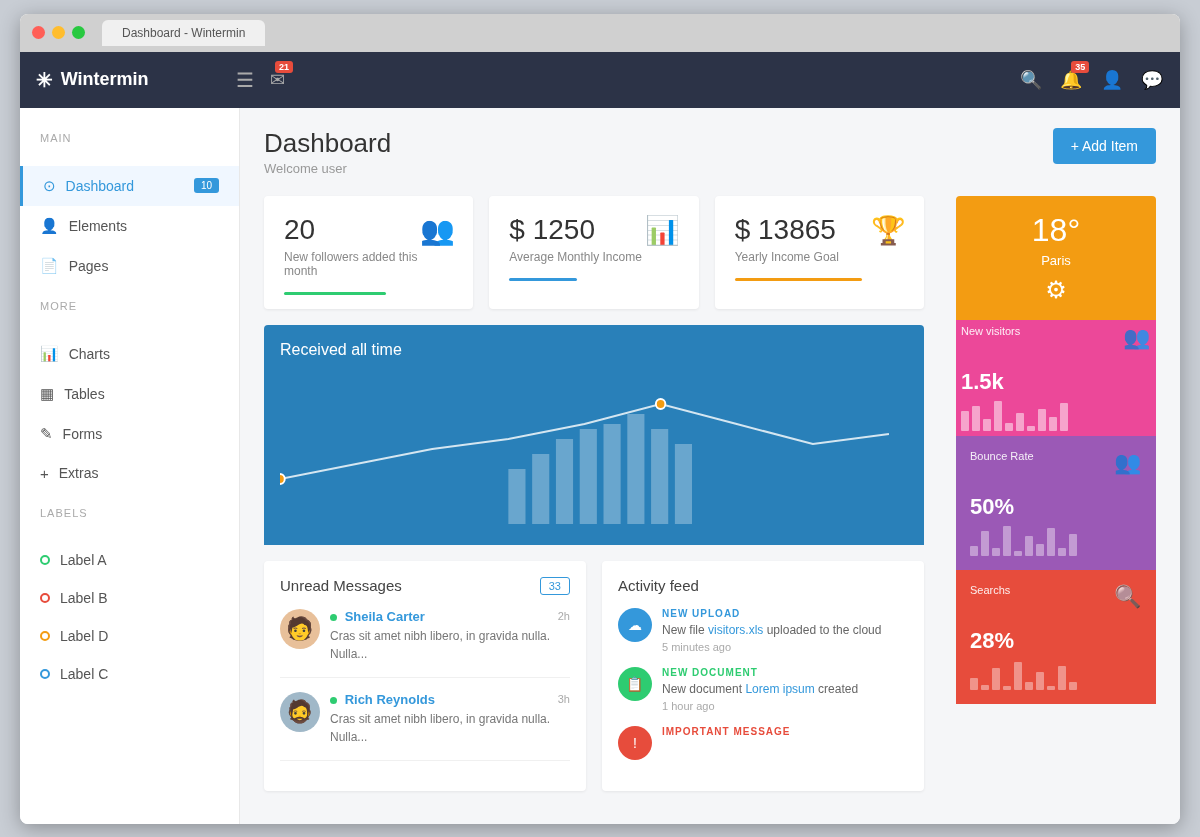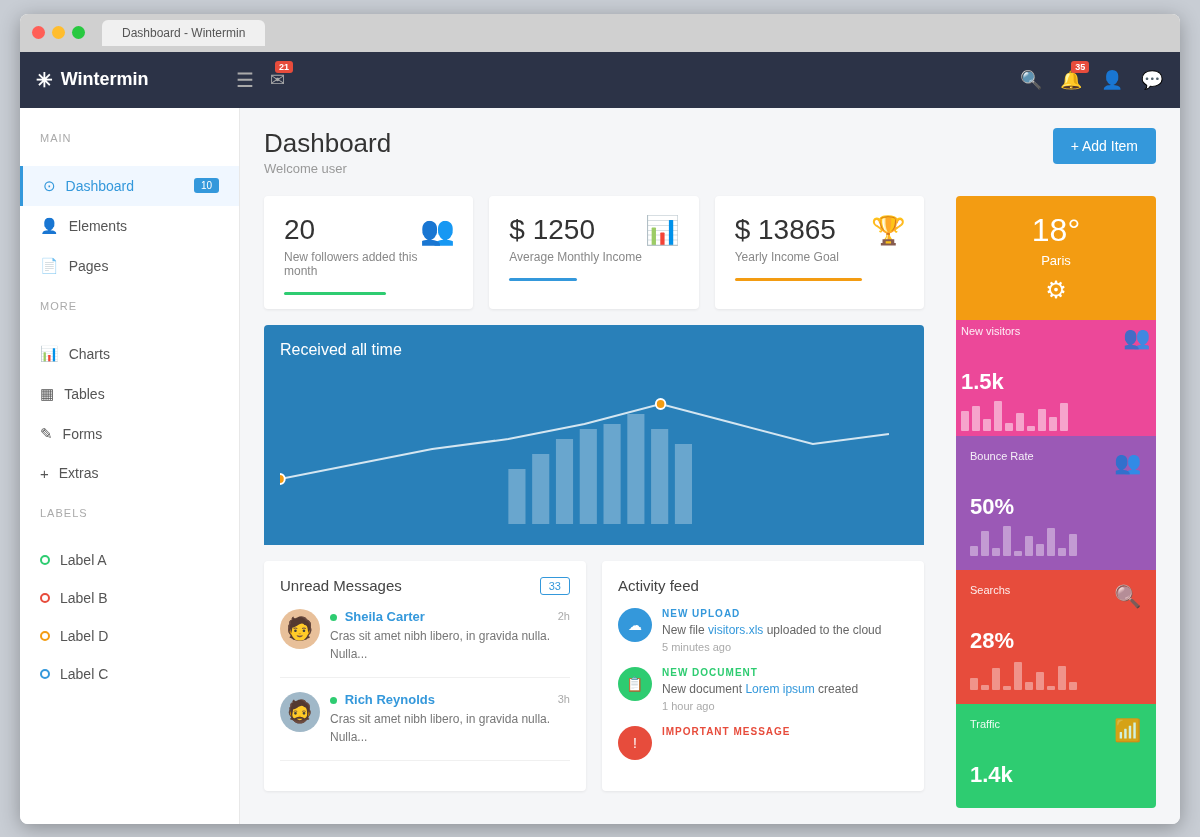--- a/index.html
+++ b/index.html
@@ -657,27 +657,18 @@
                 <div class="mini-bar" style="height:4px;background:rgba(255,255,255,0.4)"></div>
                 <div class="mini-bar" style="height:28px;background:rgba(255,255,255,0.4)"></div>
                 <div class="mini-bar" style="height:8px;background:rgba(255,255,255,0.4)"></div>
                 <div class="mini-bar" style="height:18px;background:rgba(255,255,255,0.4)"></div>
                 <div class="mini-bar" style="height:4px;background:rgba(255,255,255,0.4)"></div>
                 <div class="mini-bar" style="height:24px;background:rgba(255,255,255,0.4)"></div>
                 <div class="mini-bar" style="height:8px;background:rgba(255,255,255,0.4)"></div>
               </div>
             </div>
 
-            <div class="traffic-widget">
-              <div style="display:flex; justify-content:space-between; align-items:flex-start;">
-                <div>
-                  <div class="widget-label">Traffic</div>
-                  <div class="widget-value">1.4k</div>
-                </div>
-                <span class="widget-icon">📶</span>
-              </div>
-            </div>
           </div>
         </div>
       </main>
     </div>
   </div>
 </div>
 
 </body></html>

